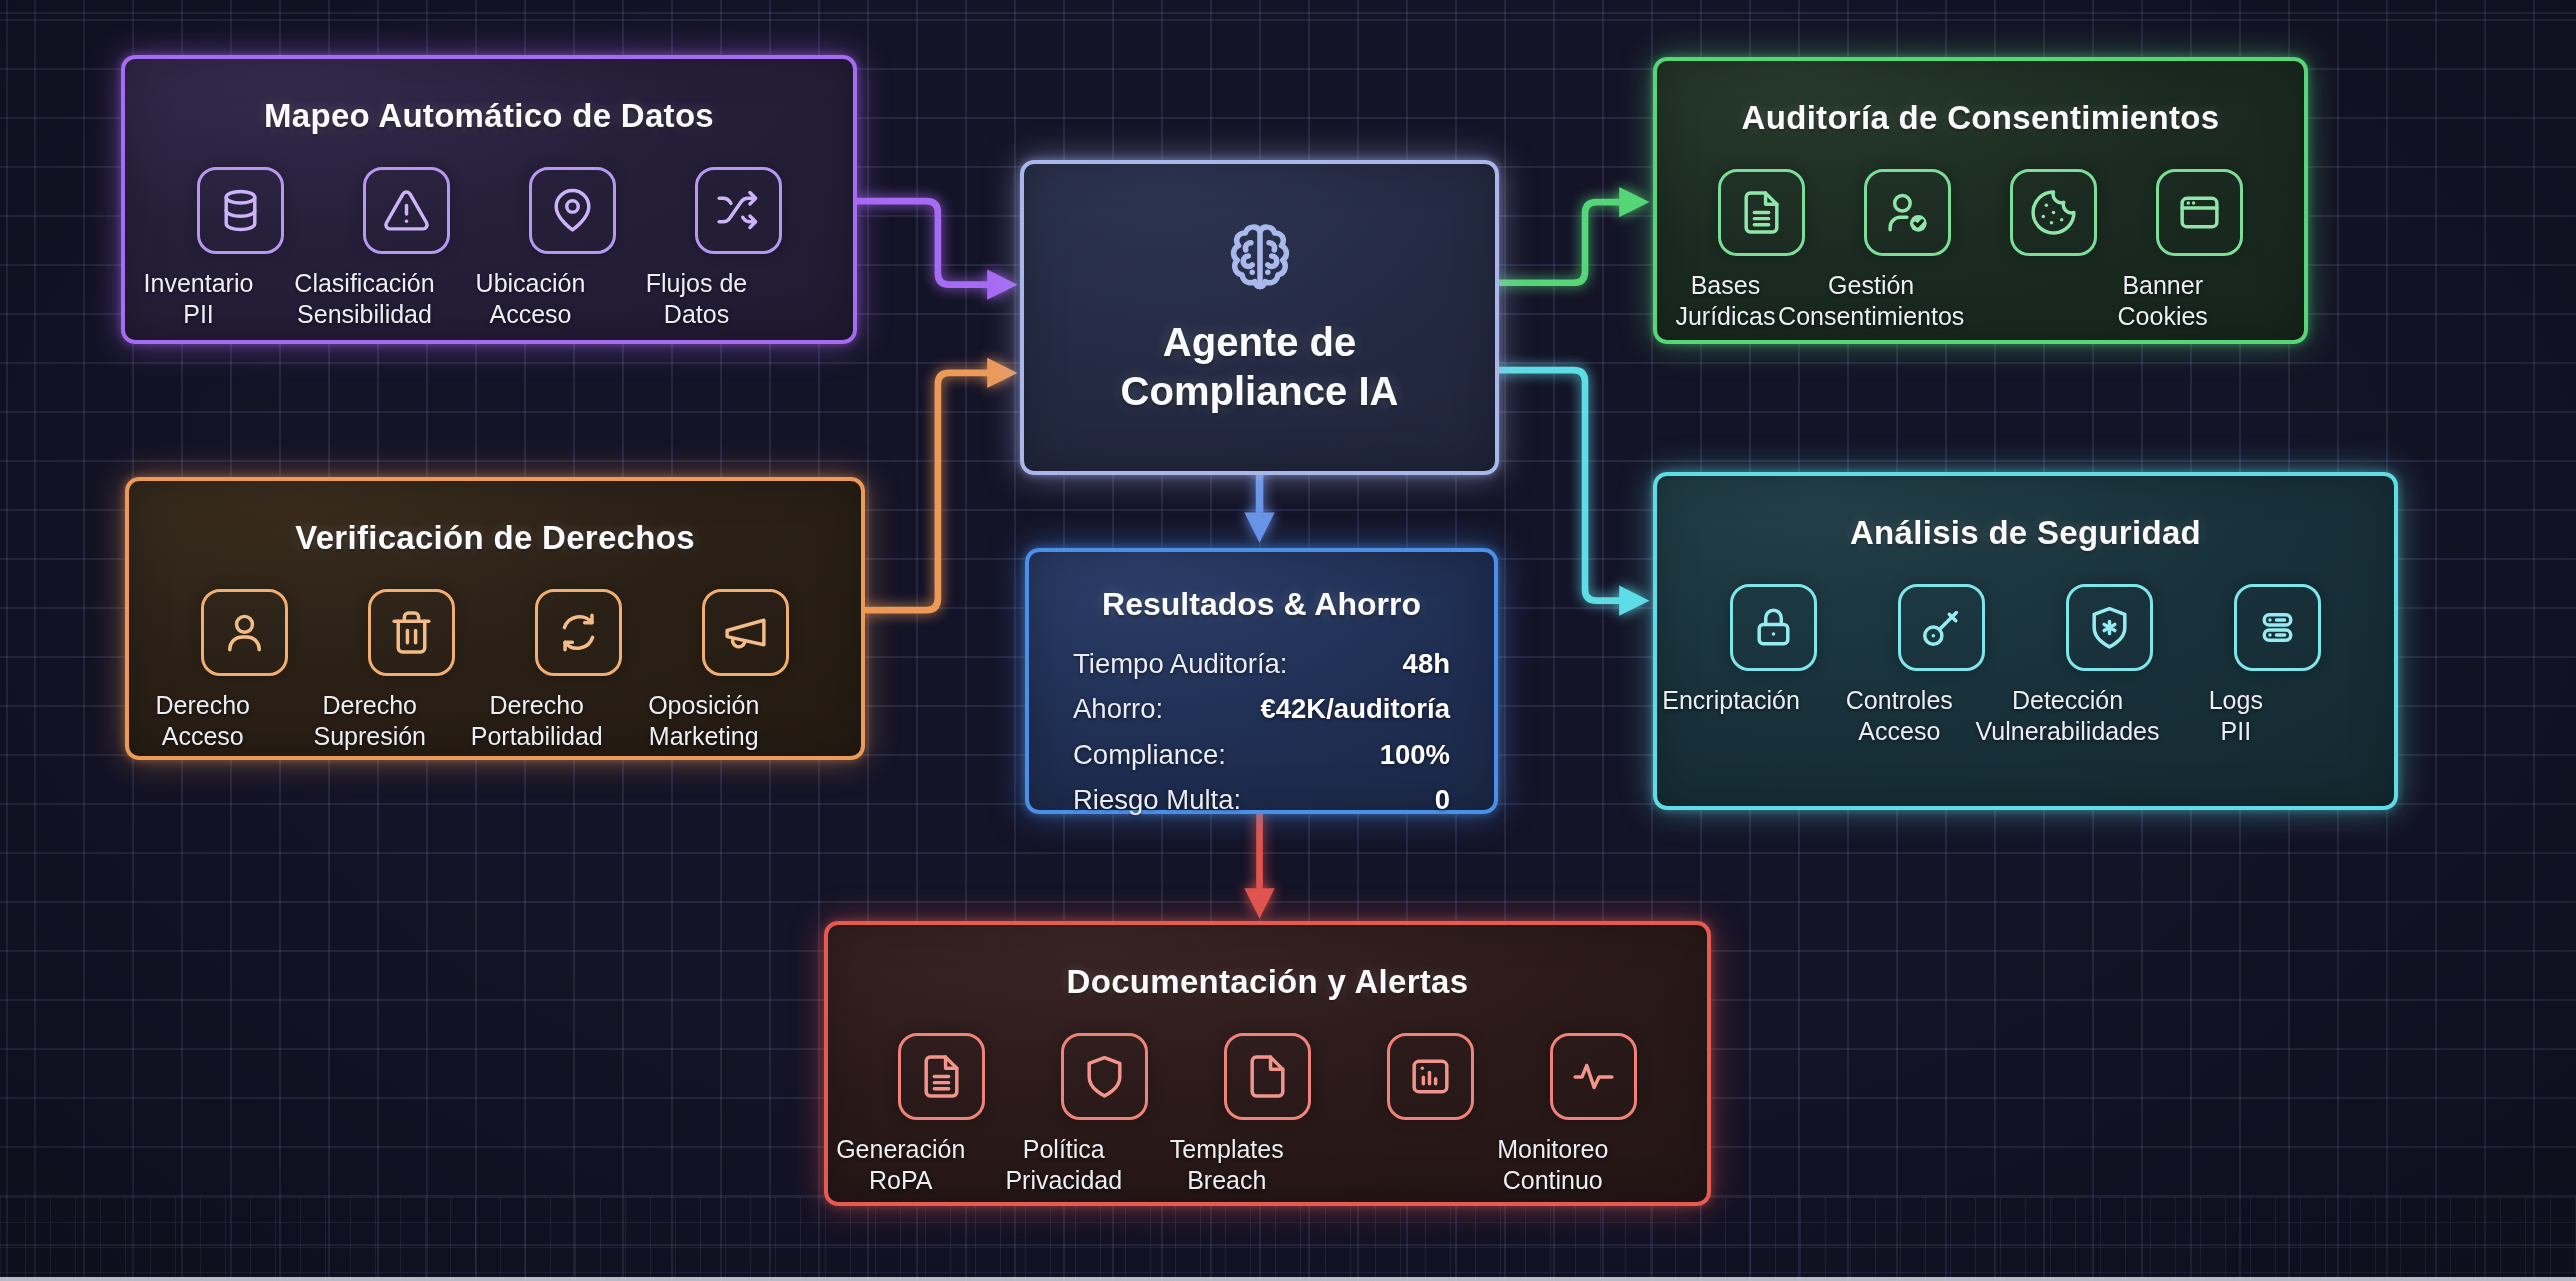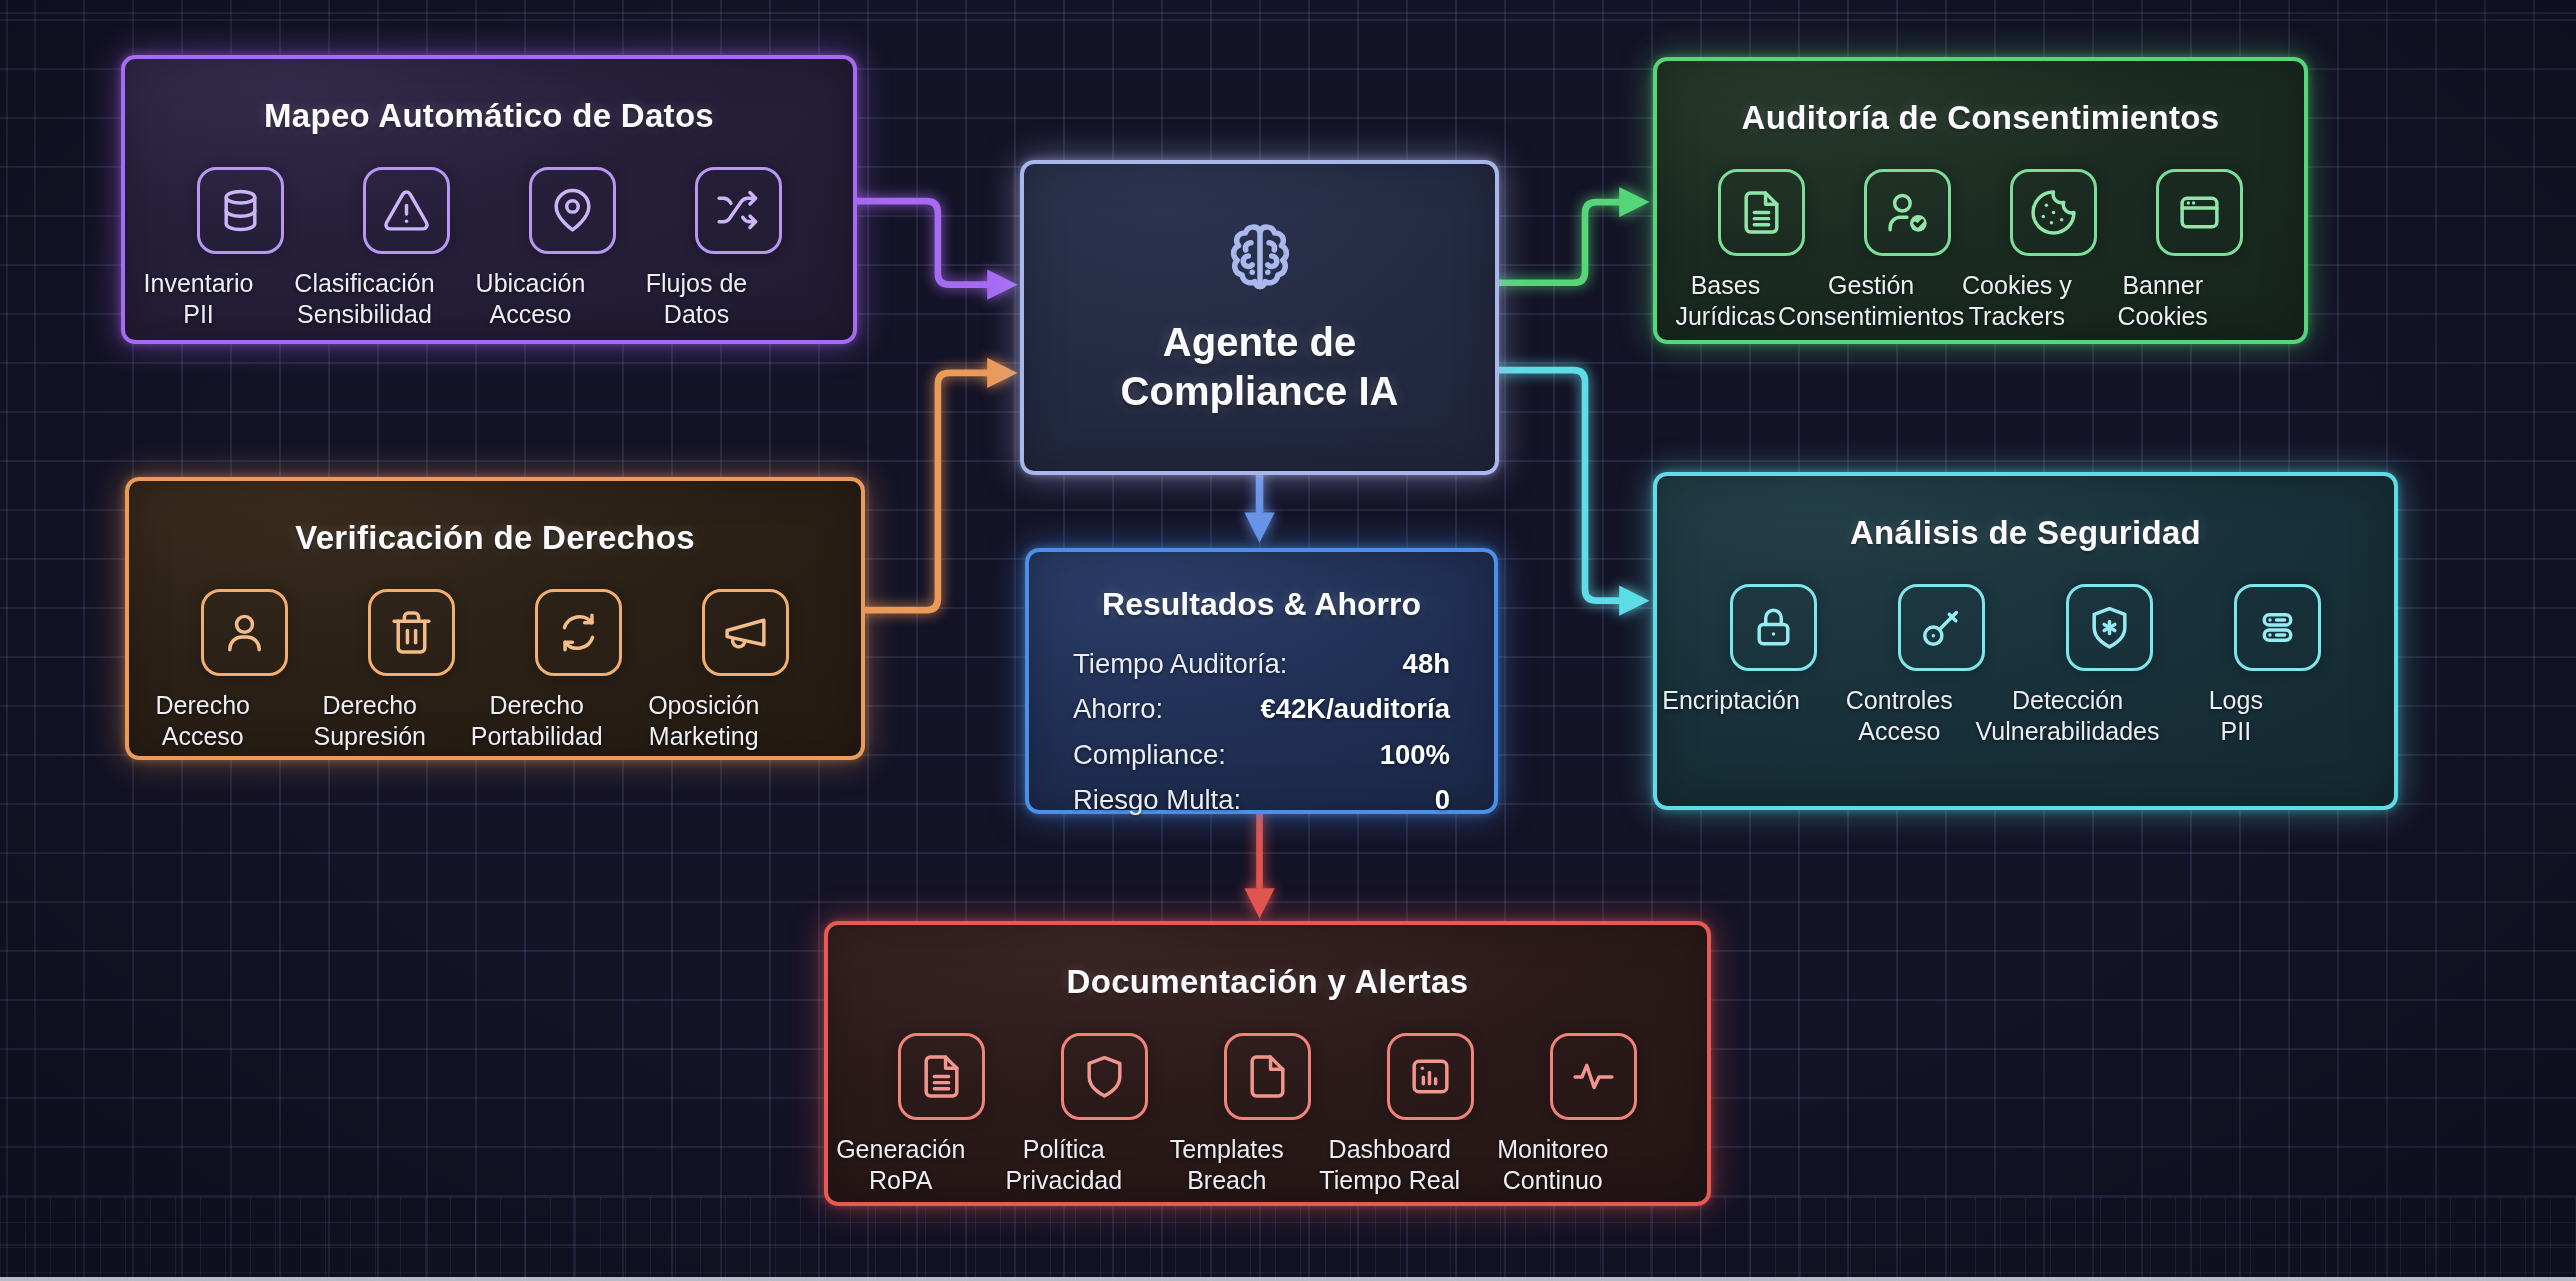--- a/index.html
+++ b/index.html
@@ -184,22 +184,20 @@
         <div class="tile">
           <svg class="ic" viewBox="0 0 24 24">
             <path d="M12 2a10 10 0 1 0 10 10 4 4 0 0 1-5-5 4 4 0 0 1-5-5"></path>
             <path d="M8.5 8.5h.01"></path>
               <path d="M16 15.5h.01"></path>
               <path d="M12 12h.01"></path>
             <path d="M11 17h.01"></path>
               <path d="M7 14h.01"></path>
           </svg>
         </div>
-        <div class="lbl">Cookies y
-Trackers</div>
       </div>
       <div class="col">
         <div class="tile">
           <svg class="ic" viewBox="0 0 24 24">
             <rect x="3.5" y="5" width="17" height="14" rx="2.4"></rect>
             <path d="M3.5 9.8h17"></path>
             <path d="M6.5 7.4h.01"></path>
               <path d="M9.1 7.4h.01"></path>
           </svg>
         </div>
@@ -393,22 +391,20 @@
       <div class="col">
         <div class="tile">
           <svg class="ic" viewBox="0 0 24 24">
             <rect x="4" y="4.5" width="16" height="15" rx="2.4"></rect>
             <path d="M8.5 15.5v-3.2"></path>
               <path d="M11.5 15.5V10"></path>
               <path d="M14.5 15.5v-2.4"></path>
             <path d="M8 8h.01"></path>
           </svg>
         </div>
-        <div class="lbl">Dashboard
-Tiempo Real</div>
       </div>
       <div class="col">
         <div class="tile">
           <svg class="ic" viewBox="0 0 24 24">
             <path d="M3 12.2h3.4l2.3-5.6 3.6 10.8 2.4-5.2H21"></path>
           </svg>
         </div>
         <div class="lbl">Monitoreo
 Continuo</div>
       </div>

